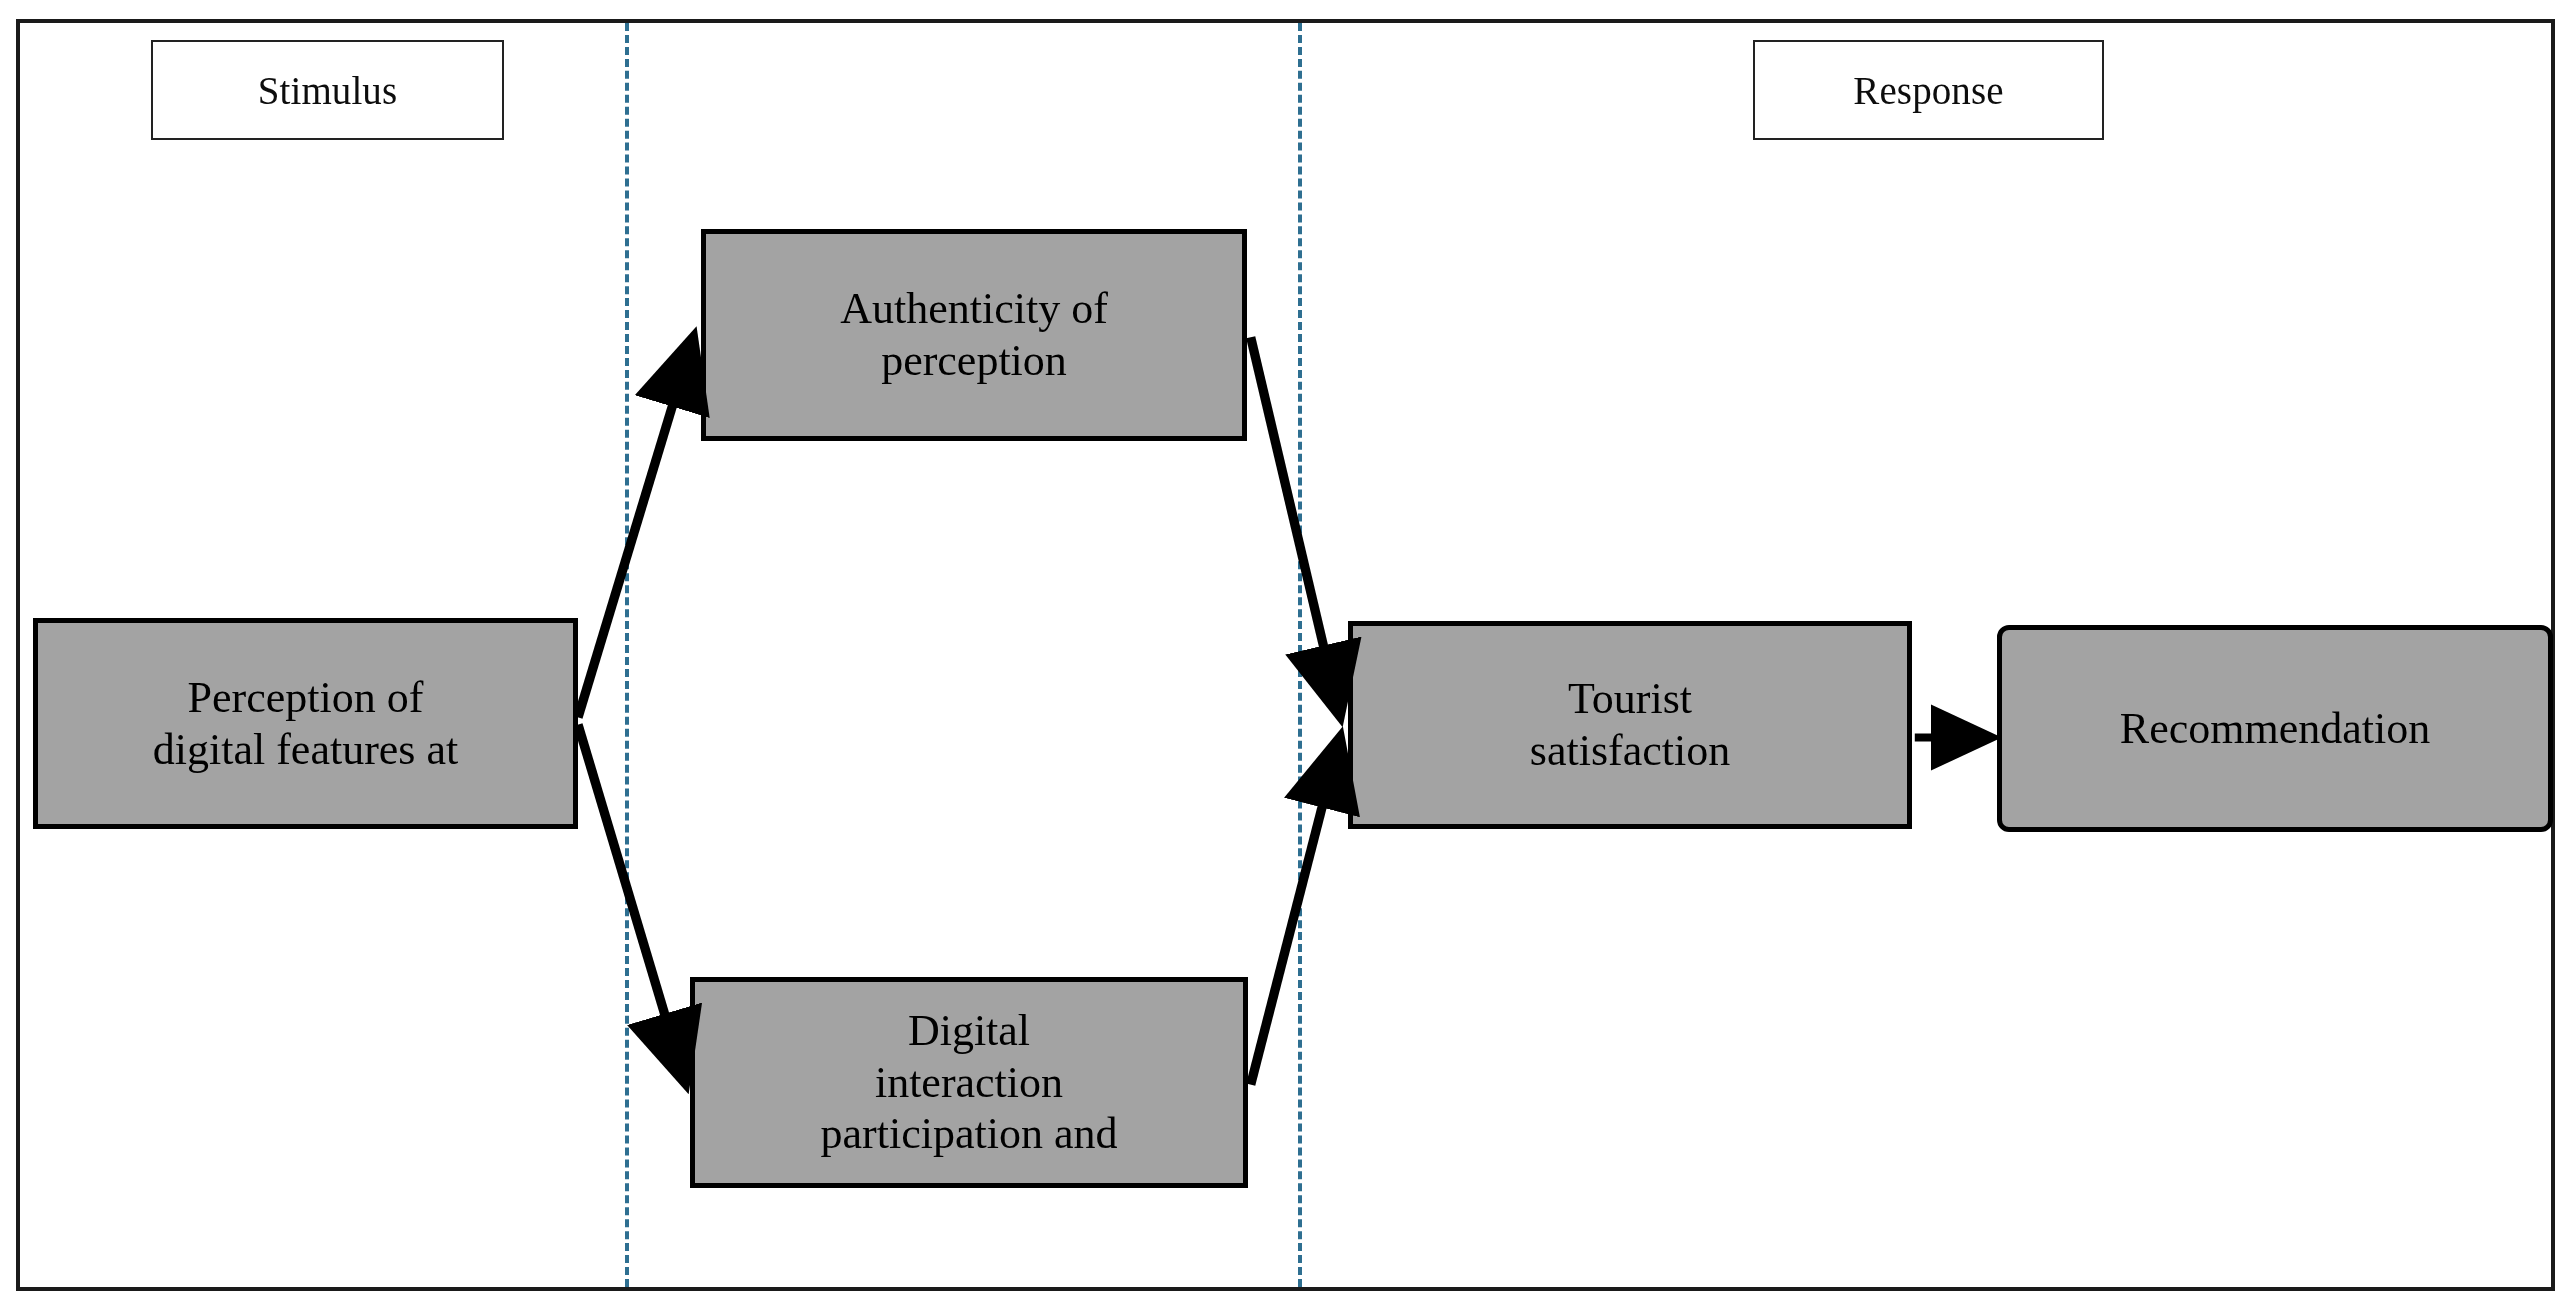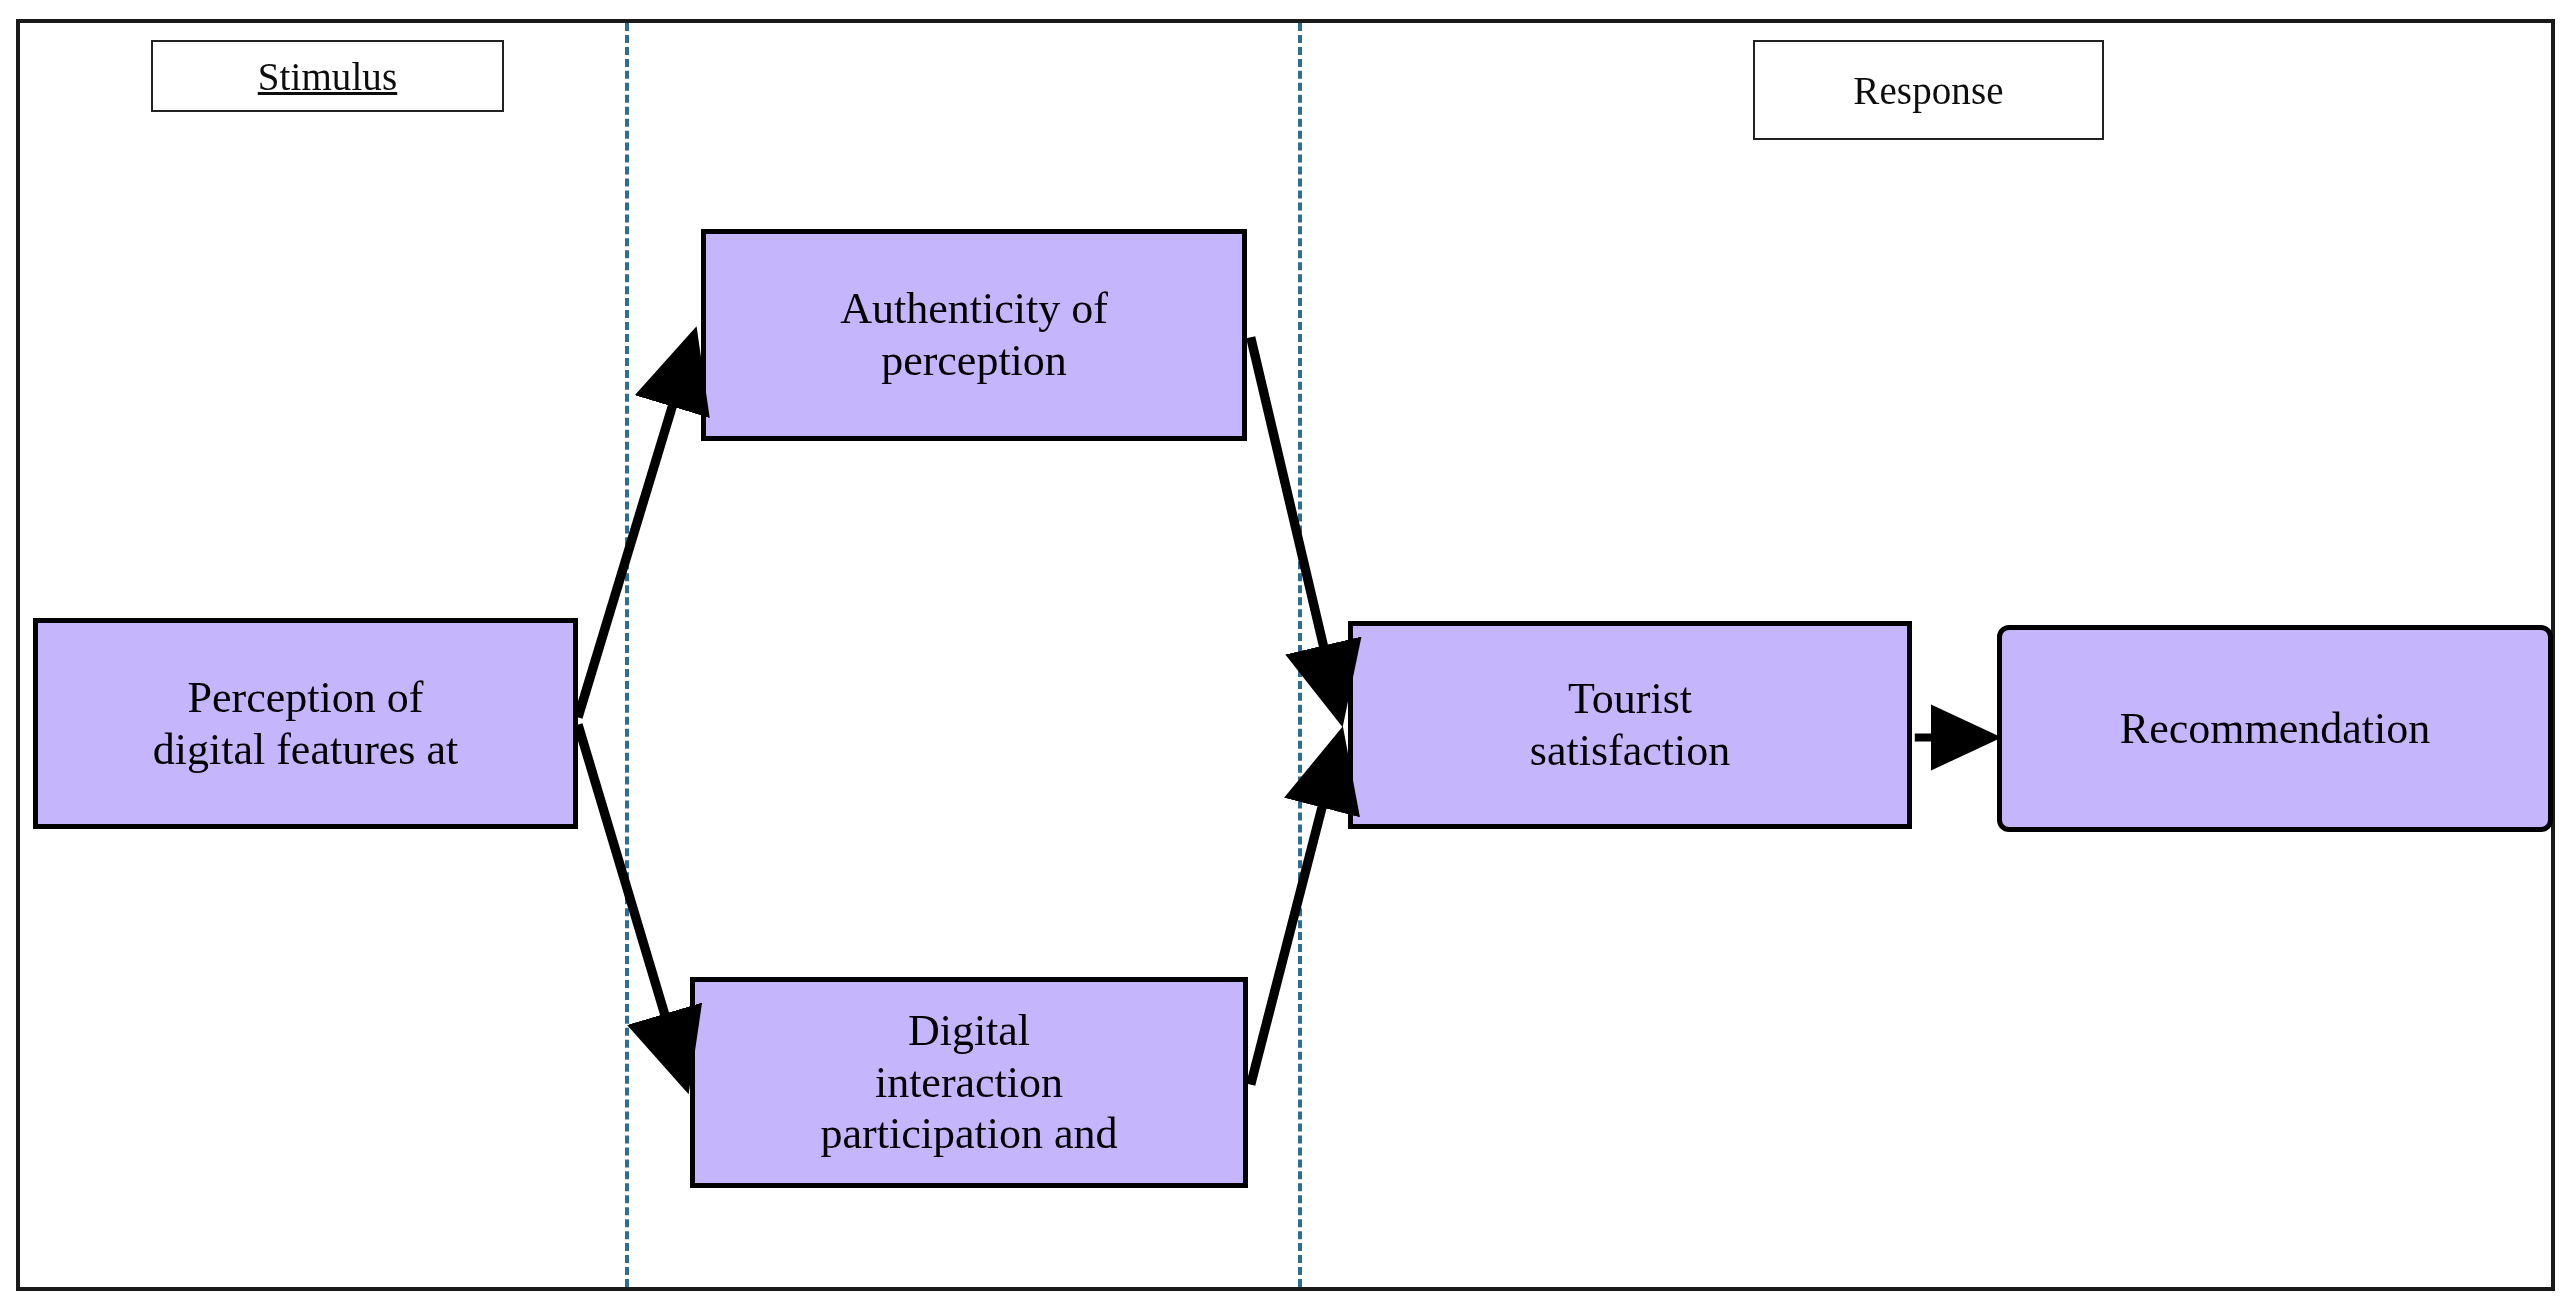--- a/index.html
+++ b/index.html
@@ -49,29 +49,29 @@
     border: 2.9px solid #222222;
     background: #ffffff;
     box-sizing: border-box;
     display: flex;
     align-items: center;
     justify-content: center;
     font-size: 39px;
     color: #0d0d0d;
     letter-spacing: 0.1px;
   }
-  .phase-stimulus  { left: 151px;  top: 40px;  width: 353px; height: 72px; text-decoration: underline; }
+  .phase-stimulus  { left: 151px;  top: 40px;  width: 353px; height: 100px; }
   .phase-organism  { left: 787px; top: 40px;  width: 354px; height: 100px; }
   .phase-response  { left: 1753px; top: 40px;  width: 351px; height: 100px; }
 
   
   .node {
     position: absolute;
     border: 5px solid #000000;
-    background: #c4b5fd;
+    background: #a3a3a3;
     box-sizing: border-box;
     display: flex;
     align-items: center;
     justify-content: center;
     text-align: center;
     font-size: 44px;
     line-height: 1.18;
     color: #000000;
     padding: 4.3px 10px;
   }

